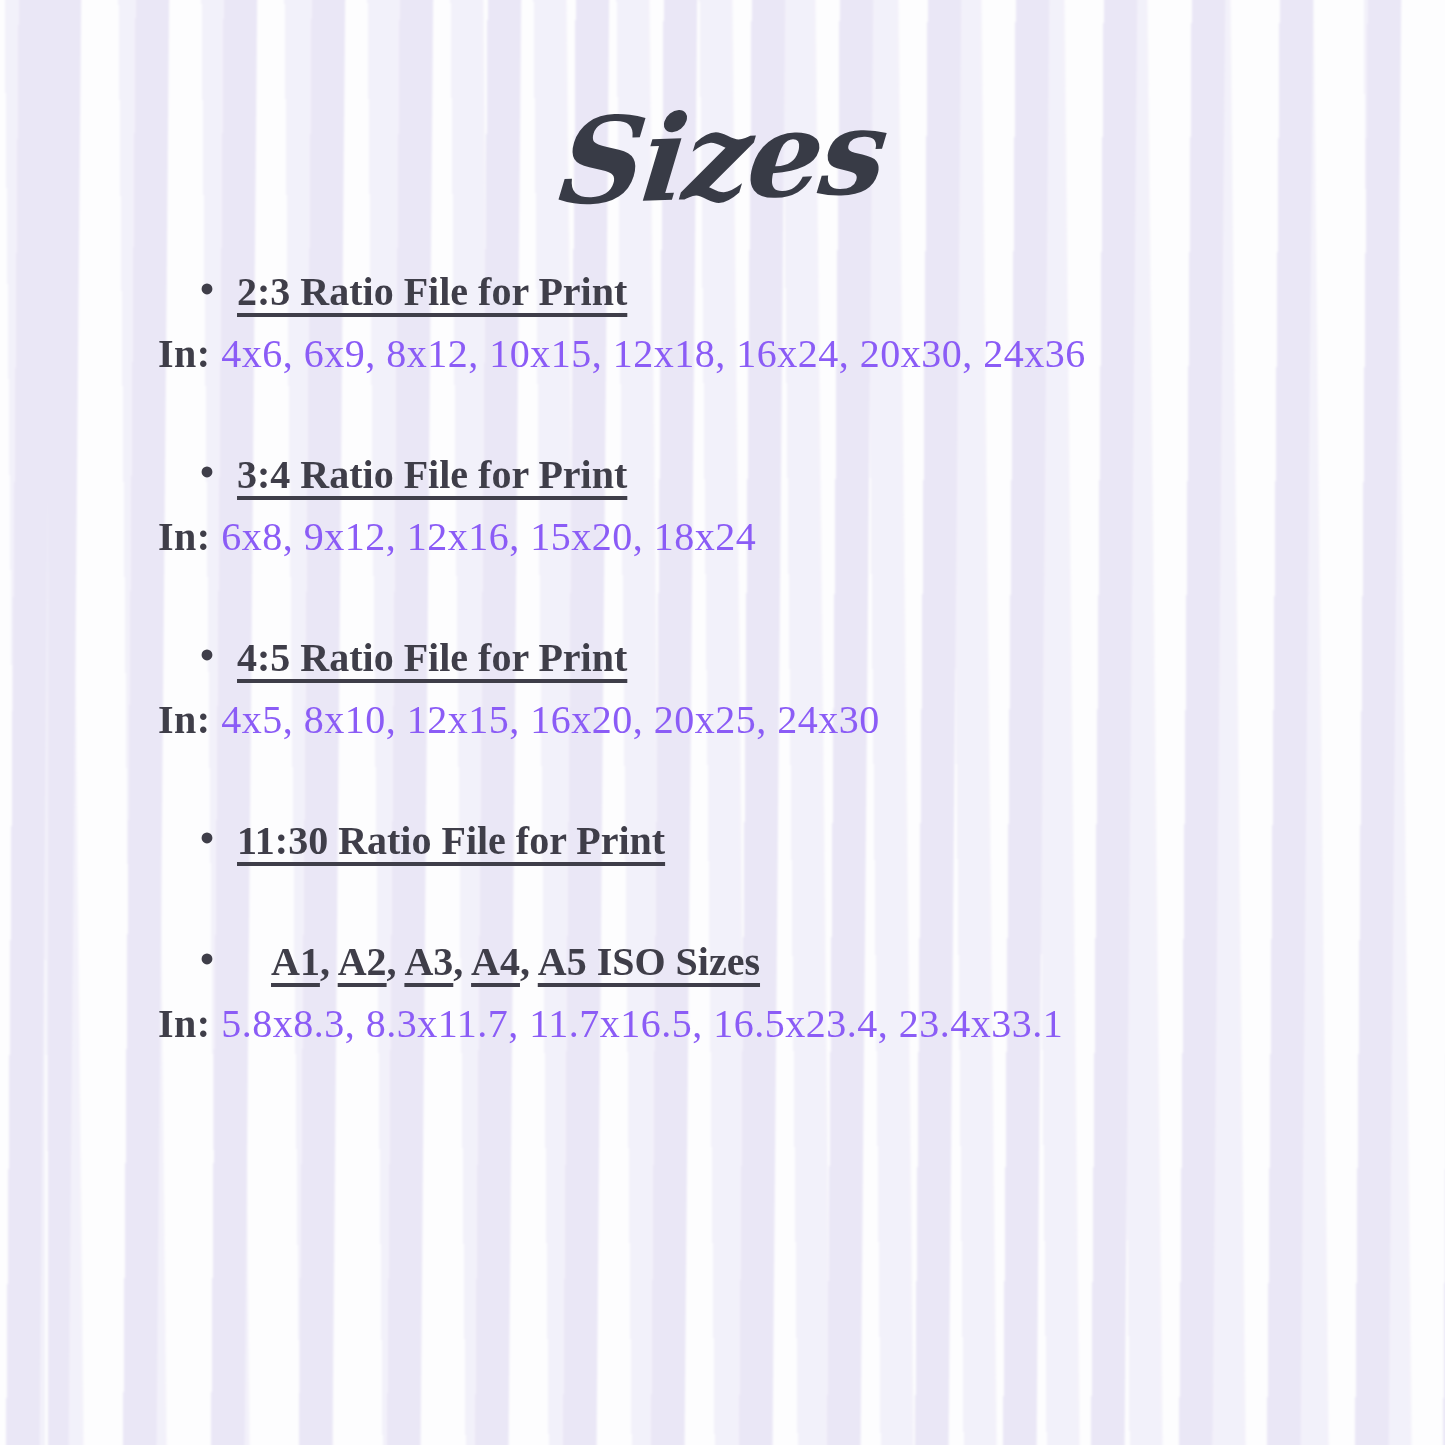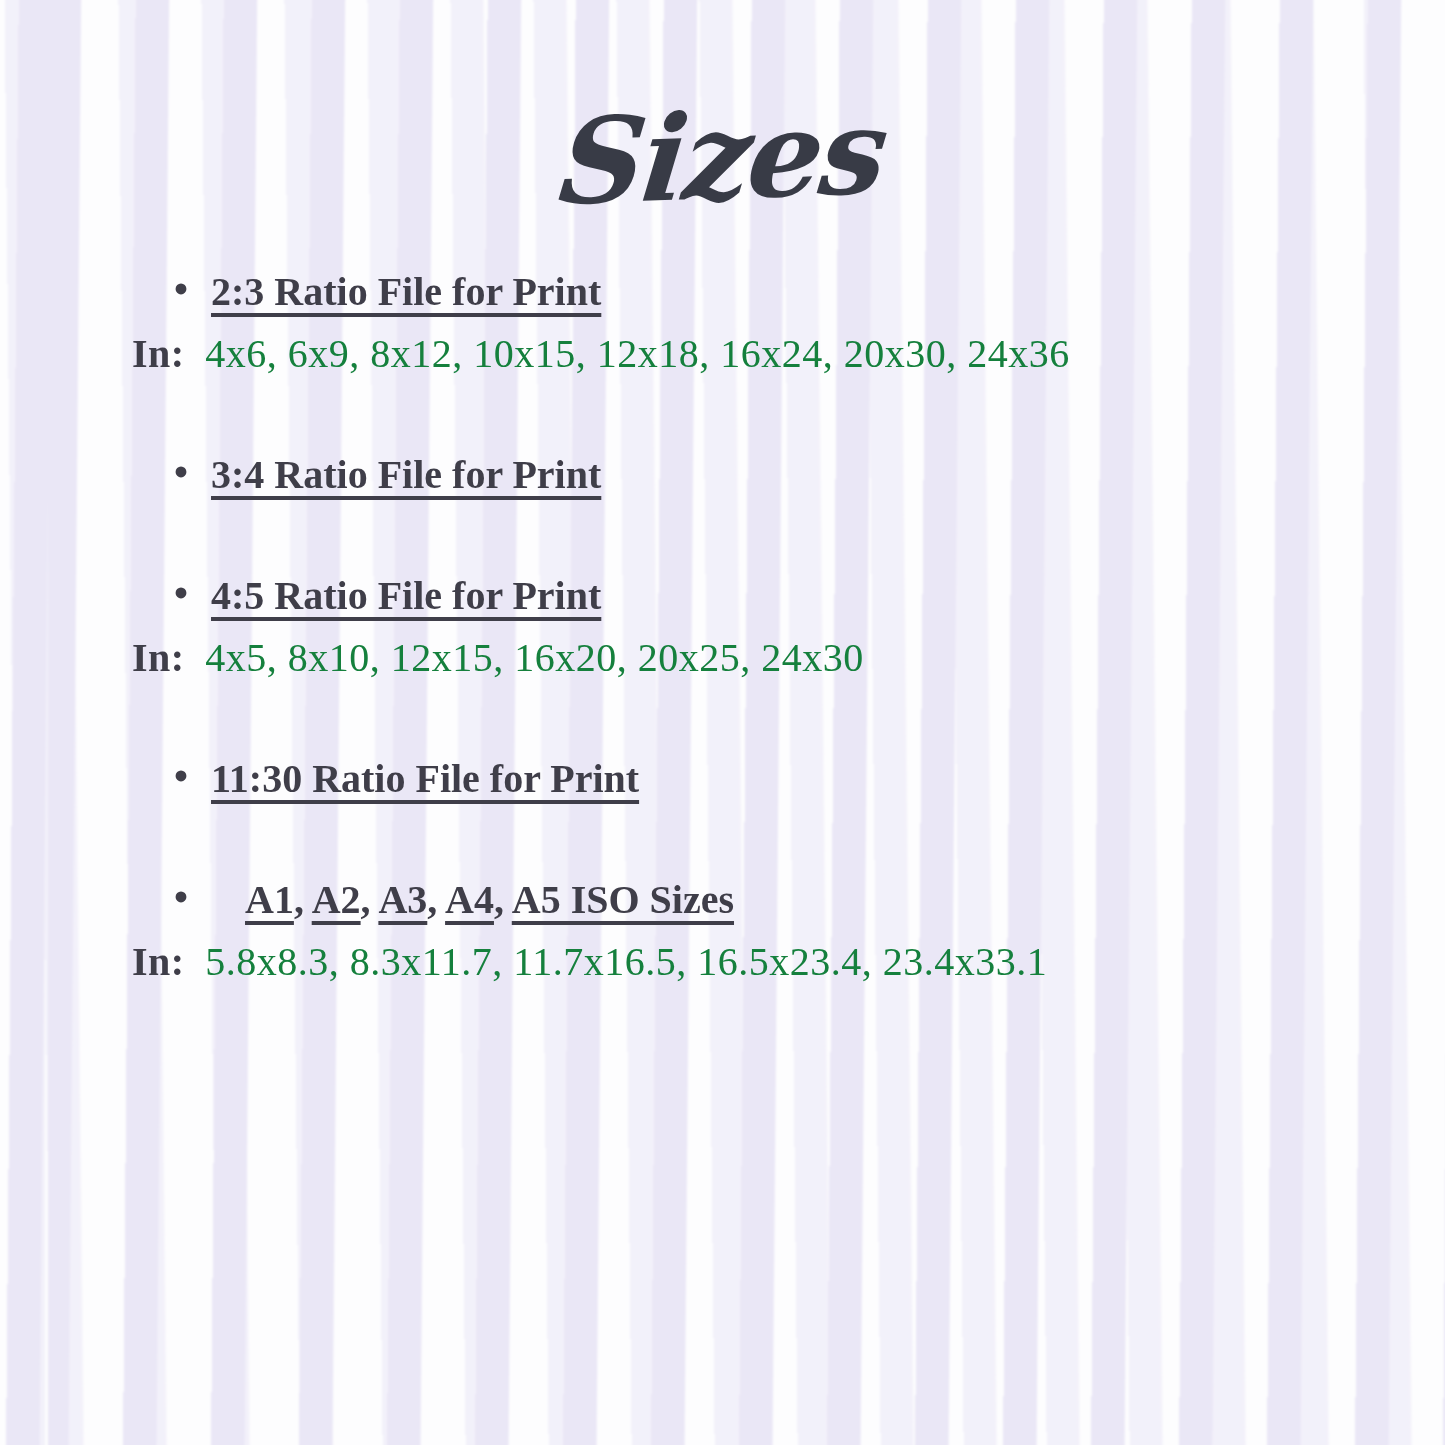--- a/index.html
+++ b/index.html
@@ -48,21 +48,21 @@
     font-size: 118px;
     line-height: 1.2;
     letter-spacing: -3px;
     color: #383b46;
     transform: rotate(-2deg) skewX(-8deg);
   }
 
   .content {
     position: absolute;
     top: 266px;
-    left: 132px;
+    left: 158px;
     right: 50px;
   }
 
   .size-section { margin-bottom: 69px; }
 
   .heading-line {
     padding-left: 42px;
     font-weight: 700;
     font-size: 40px;
     line-height: 52px;
@@ -82,22 +82,22 @@
   }
   .heading-parts { text-decoration: none; margin-left: 34px; }
 
   .in-line {
     margin-top: 10px;
     font-size: 40px;
     line-height: 52px;
     letter-spacing: 0.5px;
     white-space: nowrap;
   }
-  .in-label { font-weight: 700; margin-right: 10px; }
-  .in-values { font-weight: 400; color: #15803d; }
+  .in-label { font-weight: 700; }
+  .in-values { font-weight: 400; color: #8b5cf6; }
 </style>
 </head>
 <body>
 
 <div class="page">
   <div class="stripes"></div>
 
   <h1 class="title">Sizes</h1>
 
   <div class="content">
@@ -110,20 +110,24 @@
       <div class="in-line">
         <span class="in-label">In:</span>
         <span class="in-values">4x6, 6x9, 8x12, 10x15, 12x18, 16x24, 20x30, 24x36</span>
       </div>
     </section>
 
     <section class="size-section">
       <div class="heading-line">
         <span class="bullet">•</span>
         <span class="heading">3:4 Ratio File for Print</span>
+      </div>
+      <div class="in-line">
+        <span class="in-label">In:</span>
+        <span class="in-values">6x8, 9x12, 12x16, 15x20, 18x24</span>
       </div>
     </section>
 
     <section class="size-section">
       <div class="heading-line">
         <span class="bullet">•</span>
         <span class="heading">4:5 Ratio File for Print</span>
       </div>
       <div class="in-line">
         <span class="in-label">In:</span>

